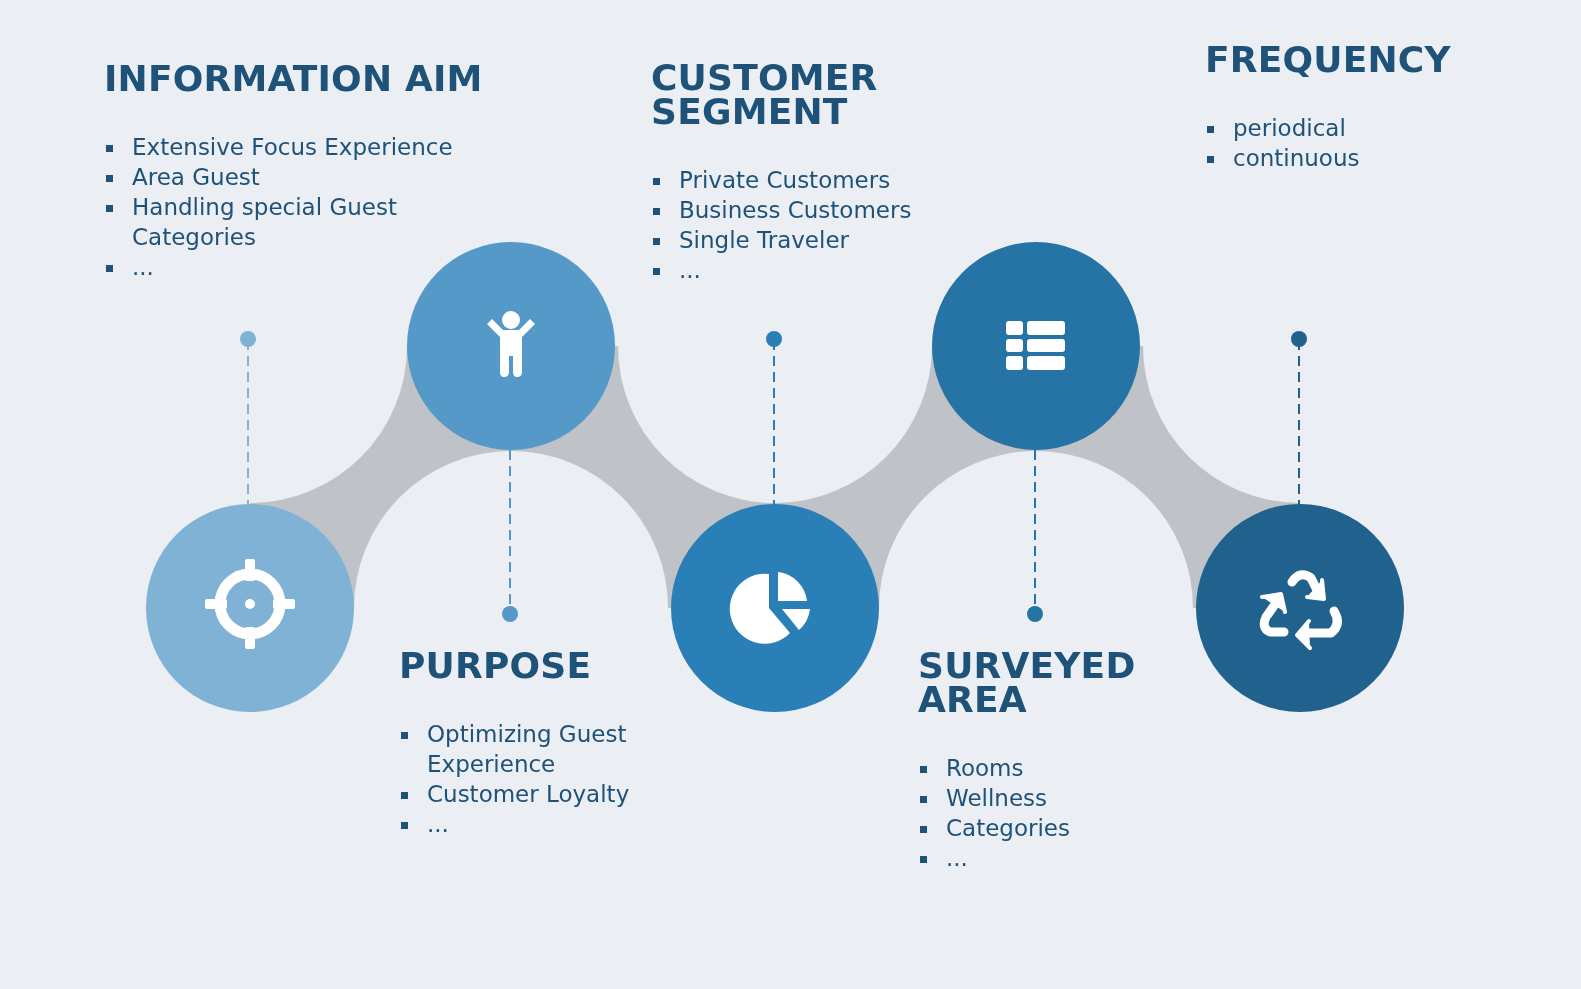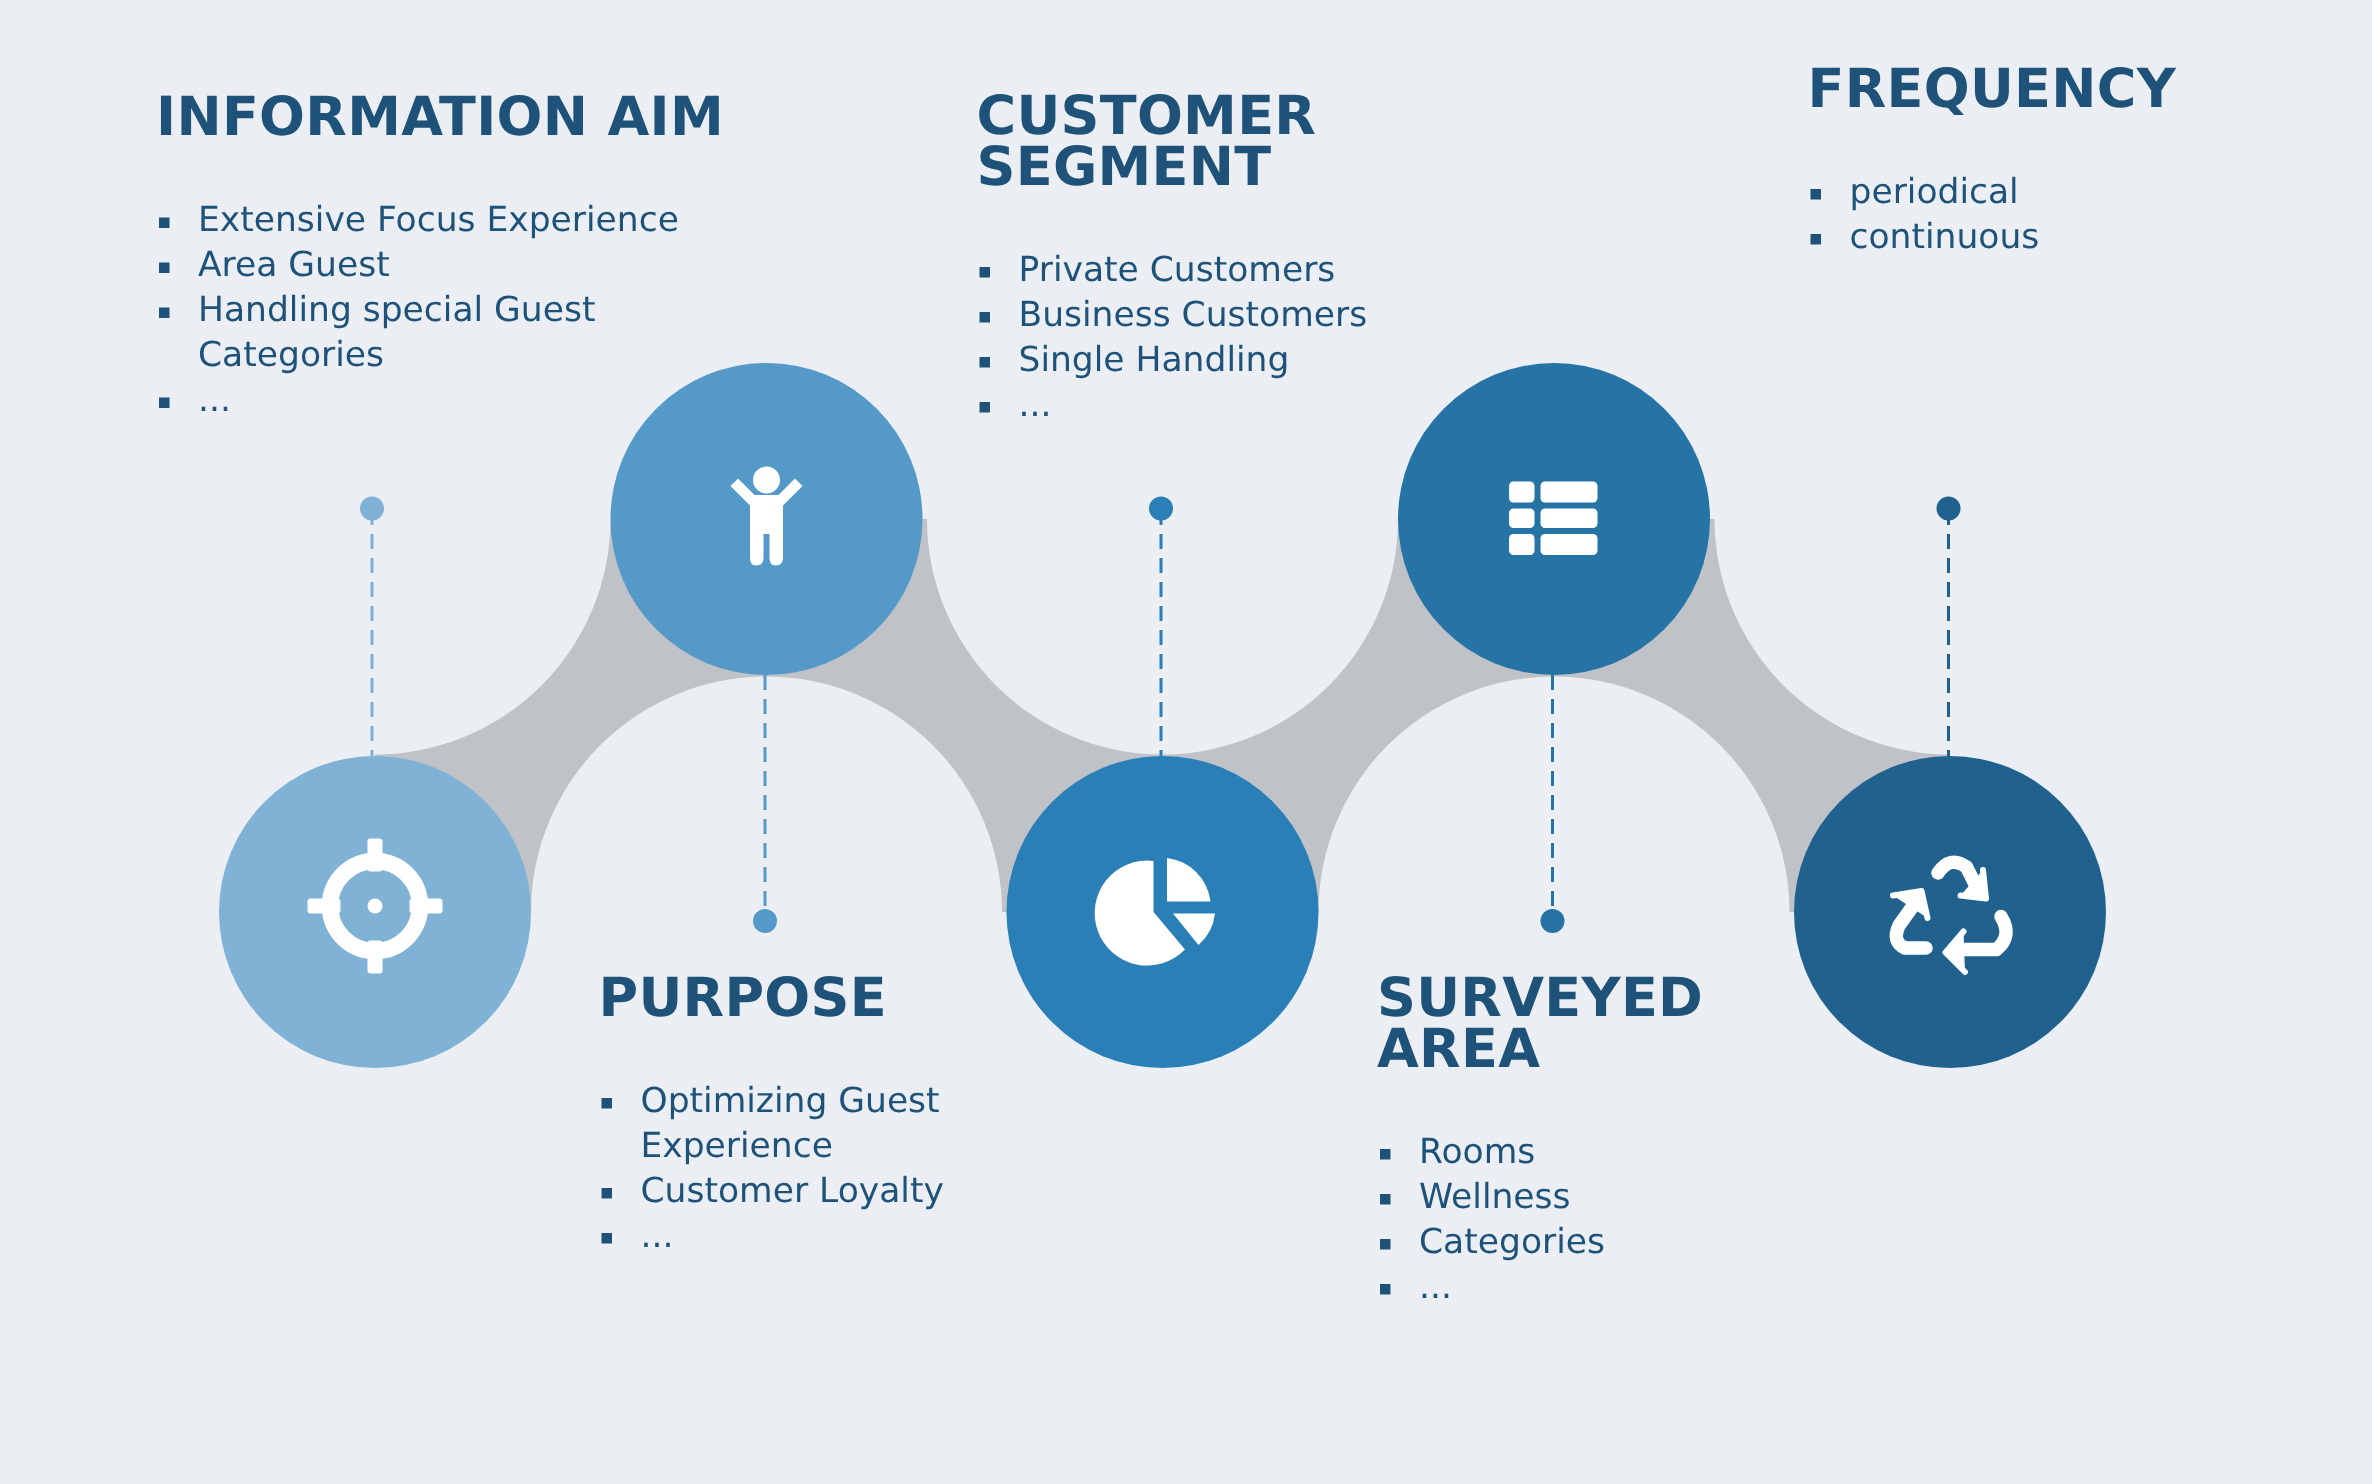--- a/index.html
+++ b/index.html
@@ -131,21 +131,21 @@
     <li style="width:290px"><span class="bullet"></span><span>Handling special Guest Categories</span></li>
     <li><span class="bullet"></span><span>...</span></li>
   </ul>
 </div>
 
 <div class="block" id="b-customer">
   <h2>CUSTOMER SEGMENT</h2>
   <ul>
     <li><span class="bullet"></span><span>Private Customers</span></li>
     <li><span class="bullet"></span><span>Business Customers</span></li>
-    <li><span class="bullet"></span><span>Single Handling</span></li>
+    <li><span class="bullet"></span><span>Single Traveler</span></li>
     <li><span class="bullet"></span><span>...</span></li>
   </ul>
 </div>
 
 <div class="block" id="b-freq">
   <h2>FREQUENCY</h2>
   <ul>
     <li><span class="bullet"></span><span>periodical</span></li>
     <li><span class="bullet"></span><span>continuous</span></li>
   </ul>

